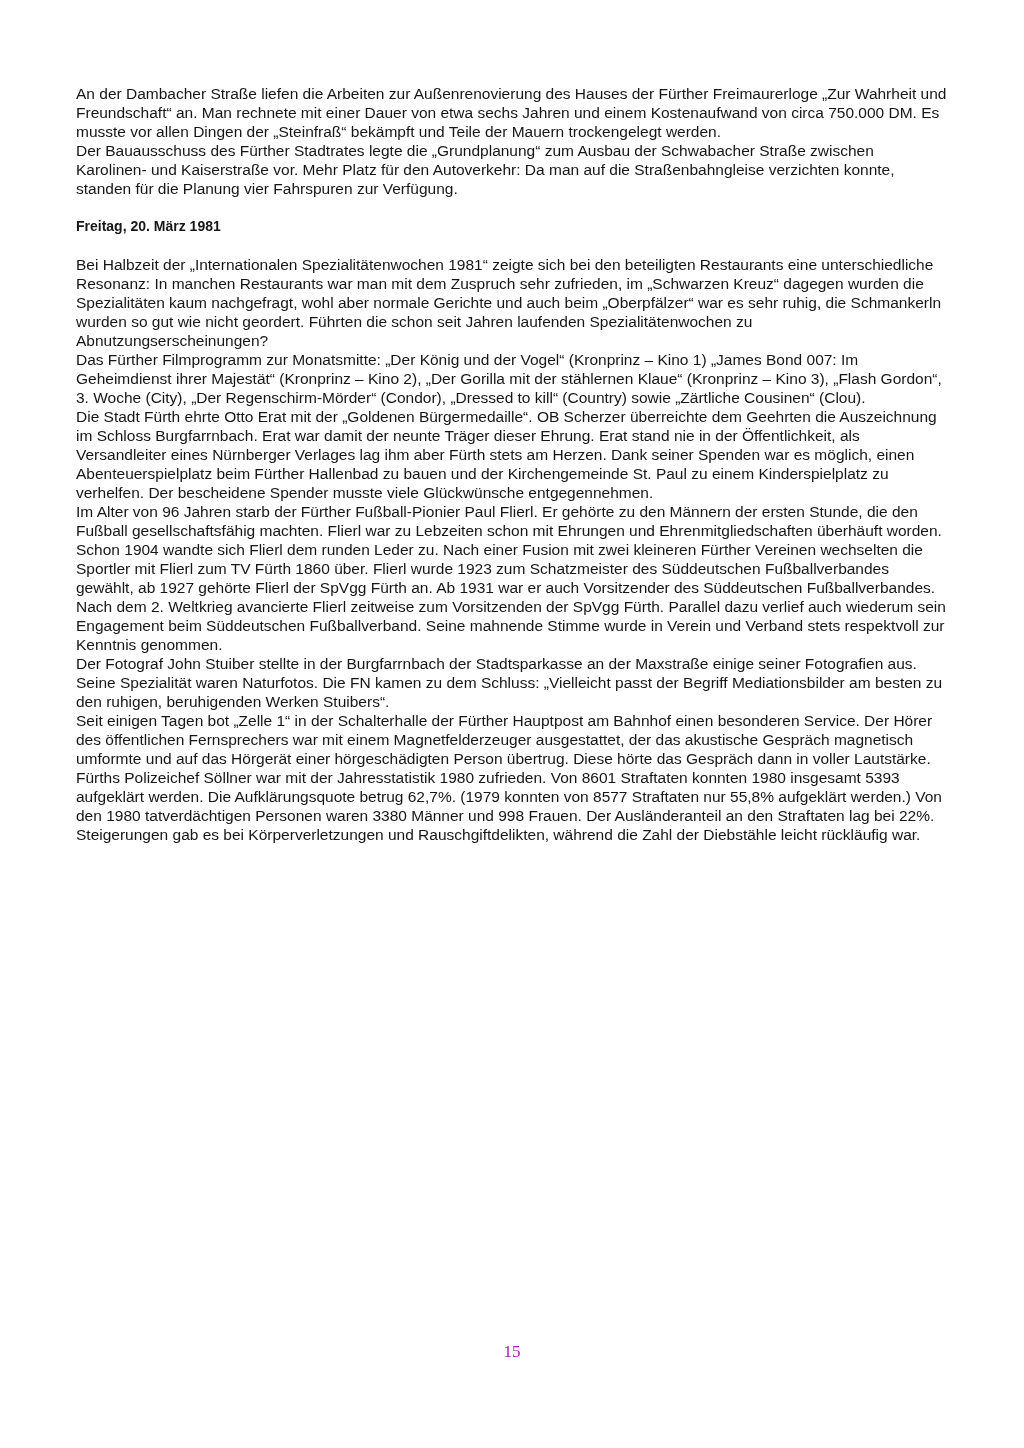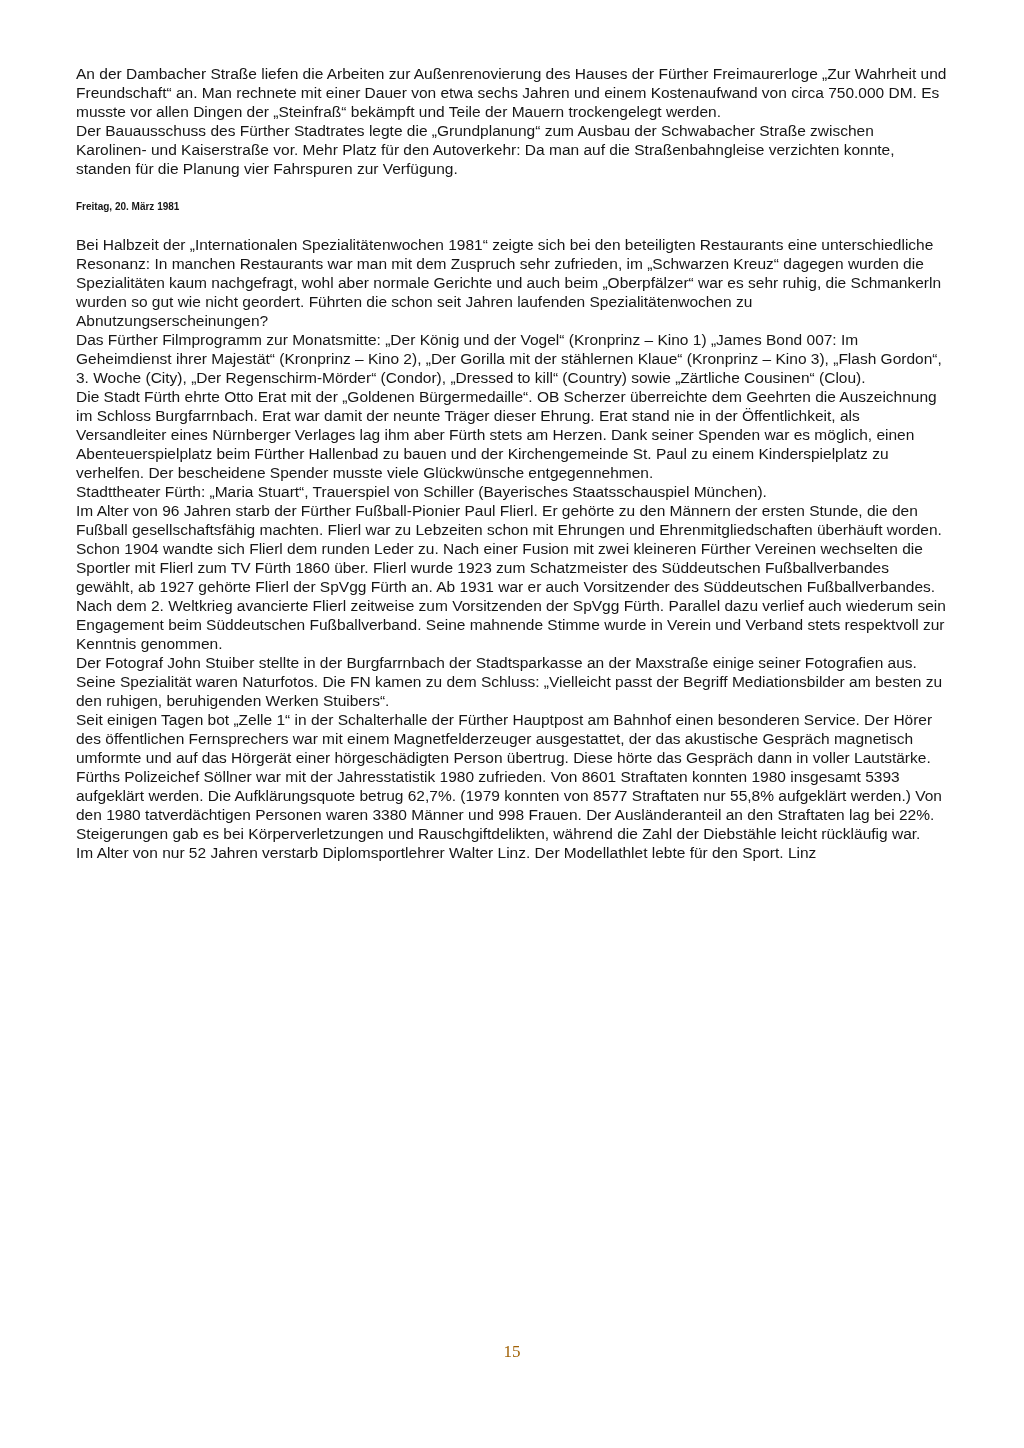--- a/index.html
+++ b/index.html
@@ -6,64 +6,62 @@
     margin: 0;
     padding: 0;
     background: #ffffff;
   }
   .page {
     position: relative;
     width: 1024px;
     height: 1448px;
     background: #ffffff;
     box-sizing: border-box;
-    padding: 64px 76px 0 76px;
+    padding: 84px 76px 0 76px;
     overflow: hidden;
     font-family: "Liberation Sans", sans-serif;
     color: #161616;
   }
   .content {
     font-size: 15.5px;
     line-height: 19px;
     text-align: left;
   }
   .para {
     margin: 0;
     padding: 0;
   }
   .heading {
-    font-size: 10px;
+    font-size: 14px;
     line-height: 19px;
     font-weight: bold;
     margin: 19px 0;
     padding: 0;
   }
   .page-number {
     position: absolute;
     left: 0;
     right: 0;
     bottom: 86px;
     text-align: center;
     font-family: "Liberation Serif", serif;
     font-size: 17px;
-    color: #a16207;
+    color: #a21caf;
   }
 </style>
 </head>
 <body>
 
 <main class="page">
   <section class="content">
     <p class="para">An der Dambacher Straße liefen die Arbeiten zur Außenrenovierung des Hauses der Fürther Freimaurerloge „Zur Wahrheit und Freundschaft“ an. Man rechnete mit einer Dauer von etwa sechs Jahren und einem Kostenaufwand von circa 750.000 DM. Es musste vor allen Dingen der „Steinfraß“ bekämpft und Teile der Mauern trockengelegt werden.</p>
     <p class="para">Der Bauausschuss des Fürther Stadtrates legte die „Grundplanung“ zum Ausbau der Schwabacher Straße zwischen Karolinen- und Kaiserstraße vor. Mehr Platz für den Autoverkehr: Da man auf die Straßenbahngleise verzichten konnte, standen für die Planung vier Fahrspuren zur Verfügung.</p>
     <h2 class="heading">Freitag, 20. März 1981</h2>
     <p class="para">Bei Halbzeit der „Internationalen Spezialitätenwochen 1981“ zeigte sich bei den beteiligten Restaurants eine unterschiedliche Resonanz: In manchen Restaurants war man mit dem Zuspruch sehr zufrieden, im „Schwarzen Kreuz“ dagegen wurden die Spezialitäten kaum nachgefragt, wohl aber normale Gerichte und auch beim „Oberpfälzer“ war es sehr ruhig, die Schmankerln wurden so gut wie nicht geordert. Führten die schon seit Jahren laufenden Spezialitätenwochen zu Abnutzungserscheinungen?</p>
     <p class="para">Das Fürther Filmprogramm zur Monatsmitte: „Der König und der Vogel“ (Kronprinz – Kino 1) „James Bond 007: Im Geheimdienst ihrer Majestät“ (Kronprinz – Kino 2), „Der Gorilla mit der stählernen Klaue“ (Kronprinz – Kino 3), „Flash Gordon“, 3. Woche (City), „Der Regenschirm-Mörder“ (Condor), „Dressed to kill“ (Country) sowie „Zärtliche Cousinen“ (Clou).</p>
     <p class="para">Die Stadt Fürth ehrte Otto Erat mit der „Goldenen Bürgermedaille“. OB Scherzer überreichte dem Geehrten die Auszeichnung im Schloss Burgfarrnbach. Erat war damit der neunte Träger dieser Ehrung. Erat stand nie in der Öffentlichkeit, als Versandleiter eines Nürnberger Verlages lag ihm aber Fürth stets am Herzen. Dank seiner Spenden war es möglich, einen Abenteuerspielplatz beim Fürther Hallenbad zu bauen und der Kirchengemeinde St. Paul zu einem Kinderspielplatz zu verhelfen. Der bescheidene Spender musste viele Glückwünsche entgegennehmen.</p>
-    <p class="para">Stadttheater Fürth: „Maria Stuart“, Trauerspiel von Schiller (Bayerisches Staatsschauspiel München).</p>
     <p class="para">Im Alter von 96 Jahren starb der Fürther Fußball-Pionier Paul Flierl. Er gehörte zu den Männern der ersten Stunde, die den Fußball gesellschaftsfähig machten. Flierl war zu Lebzeiten schon mit Ehrungen und Ehrenmitgliedschaften überhäuft worden. Schon 1904 wandte sich Flierl dem runden Leder zu. Nach einer Fusion mit zwei kleineren Fürther Vereinen wechselten die Sportler mit Flierl zum TV Fürth 1860 über. Flierl wurde 1923 zum Schatzmeister des Süddeutschen Fußballverbandes gewählt, ab 1927 gehörte Flierl der SpVgg Fürth an. Ab 1931 war er auch Vorsitzender des Süddeutschen Fußballverbandes. Nach dem 2. Weltkrieg avancierte Flierl zeitweise zum Vorsitzenden der SpVgg Fürth. Parallel dazu verlief auch wiederum sein Engagement beim Süddeutschen Fußballverband. Seine mahnende Stimme wurde in Verein und Verband stets respektvoll zur Kenntnis genommen.</p>
     <p class="para">Der Fotograf John Stuiber stellte in der Burgfarrnbach der Stadtsparkasse an der Maxstraße einige seiner Fotografien aus. Seine Spezialität waren Naturfotos. Die FN kamen zu dem Schluss: „Vielleicht passt der Begriff Mediationsbilder am besten zu den ruhigen, beruhigenden Werken Stuibers“.</p>
     <p class="para">Seit einigen Tagen bot „Zelle 1“ in der Schalterhalle der Fürther Hauptpost am Bahnhof einen besonderen Service. Der Hörer des öffentlichen Fernsprechers war mit einem Magnetfelderzeuger ausgestattet, der das akustische Gespräch magnetisch umformte und auf das Hörgerät einer hörgeschädigten Person übertrug. Diese hörte das Gespräch dann in voller Lautstärke.</p>
     <p class="para">Fürths Polizeichef Söllner war mit der Jahresstatistik 1980 zufrieden. Von 8601 Straftaten konnten 1980 insgesamt 5393 aufgeklärt werden. Die Aufklärungsquote betrug 62,7%. (1979 konnten von 8577 Straftaten nur 55,8% aufgeklärt werden.) Von den 1980 tatverdächtigen Personen waren 3380 Männer und 998 Frauen. Der Ausländeranteil an den Straftaten lag bei 22%. Steigerungen gab es bei Körperverletzungen und Rauschgiftdelikten, während die Zahl der Diebstähle leicht rückläufig war.</p>
-    <p class="para">Im Alter von nur 52 Jahren verstarb Diplomsportlehrer Walter Linz. Der Modellathlet lebte für den Sport. Linz</p>
   </section>
   <footer class="page-number">15</footer>
 </main>
 
 </body></html>

